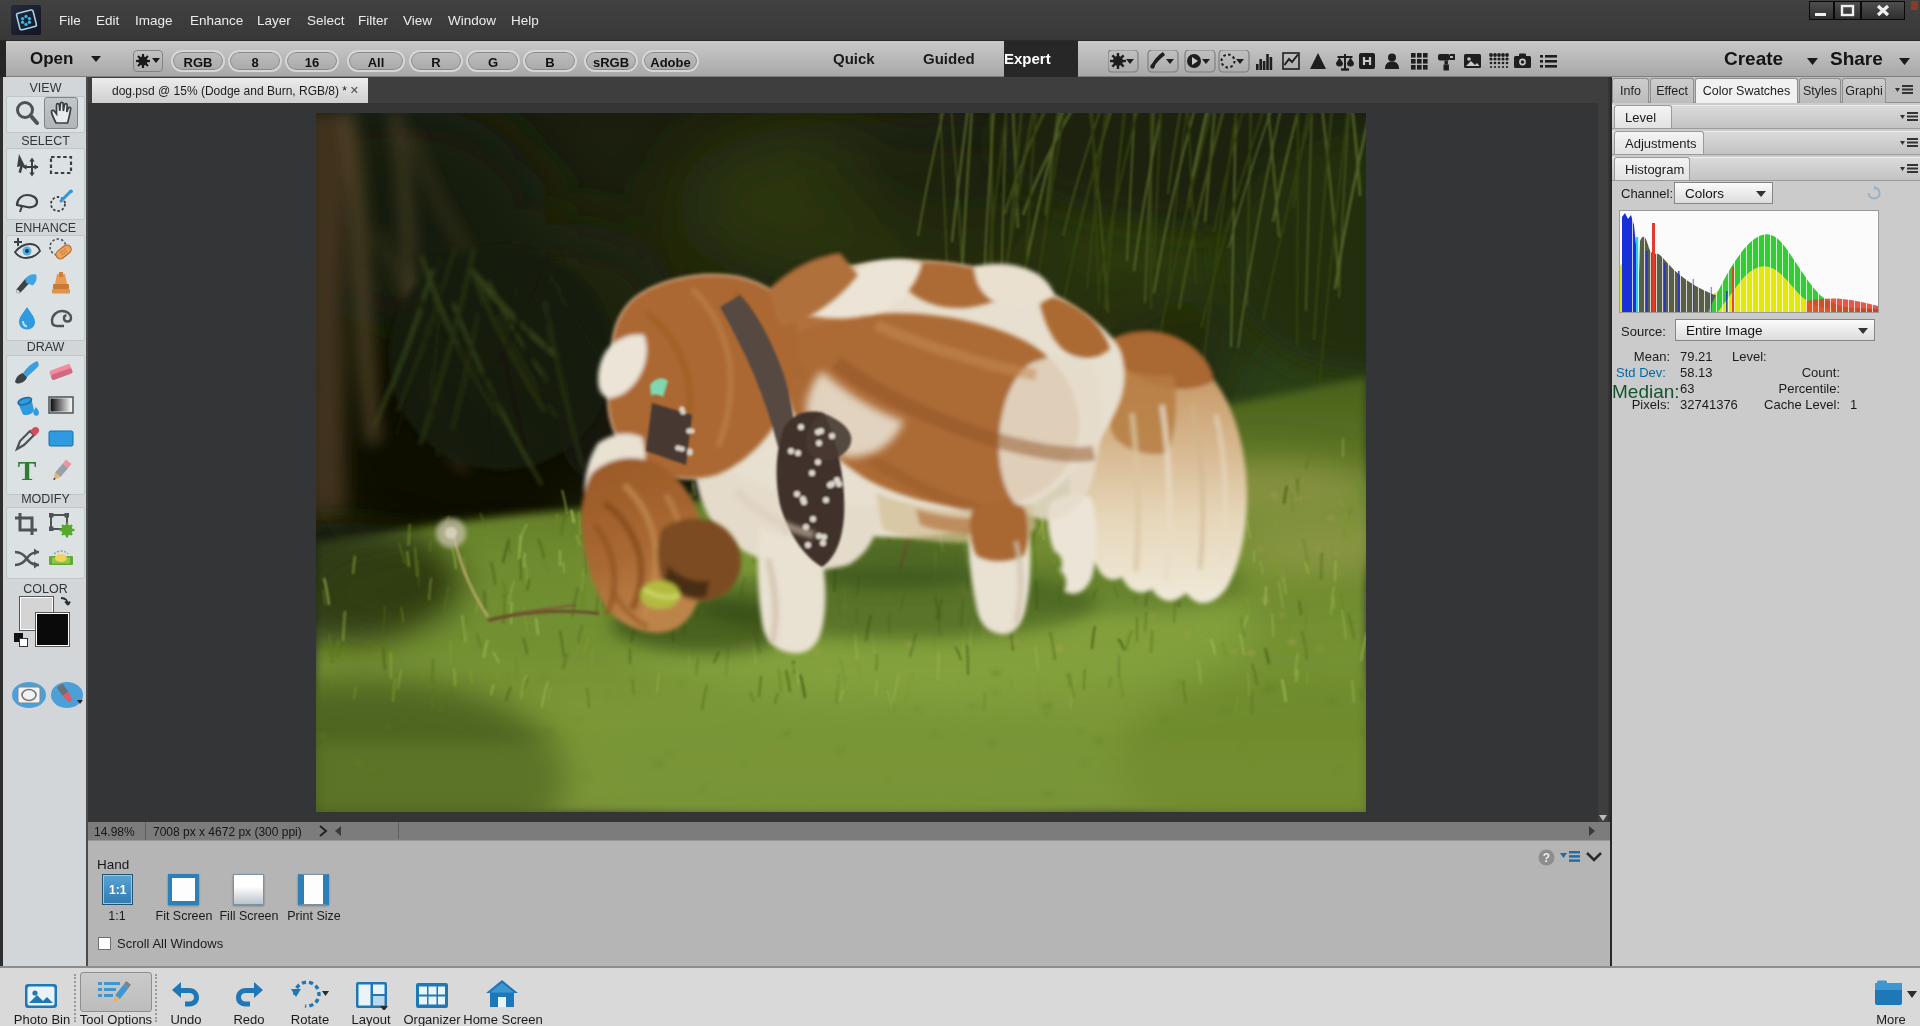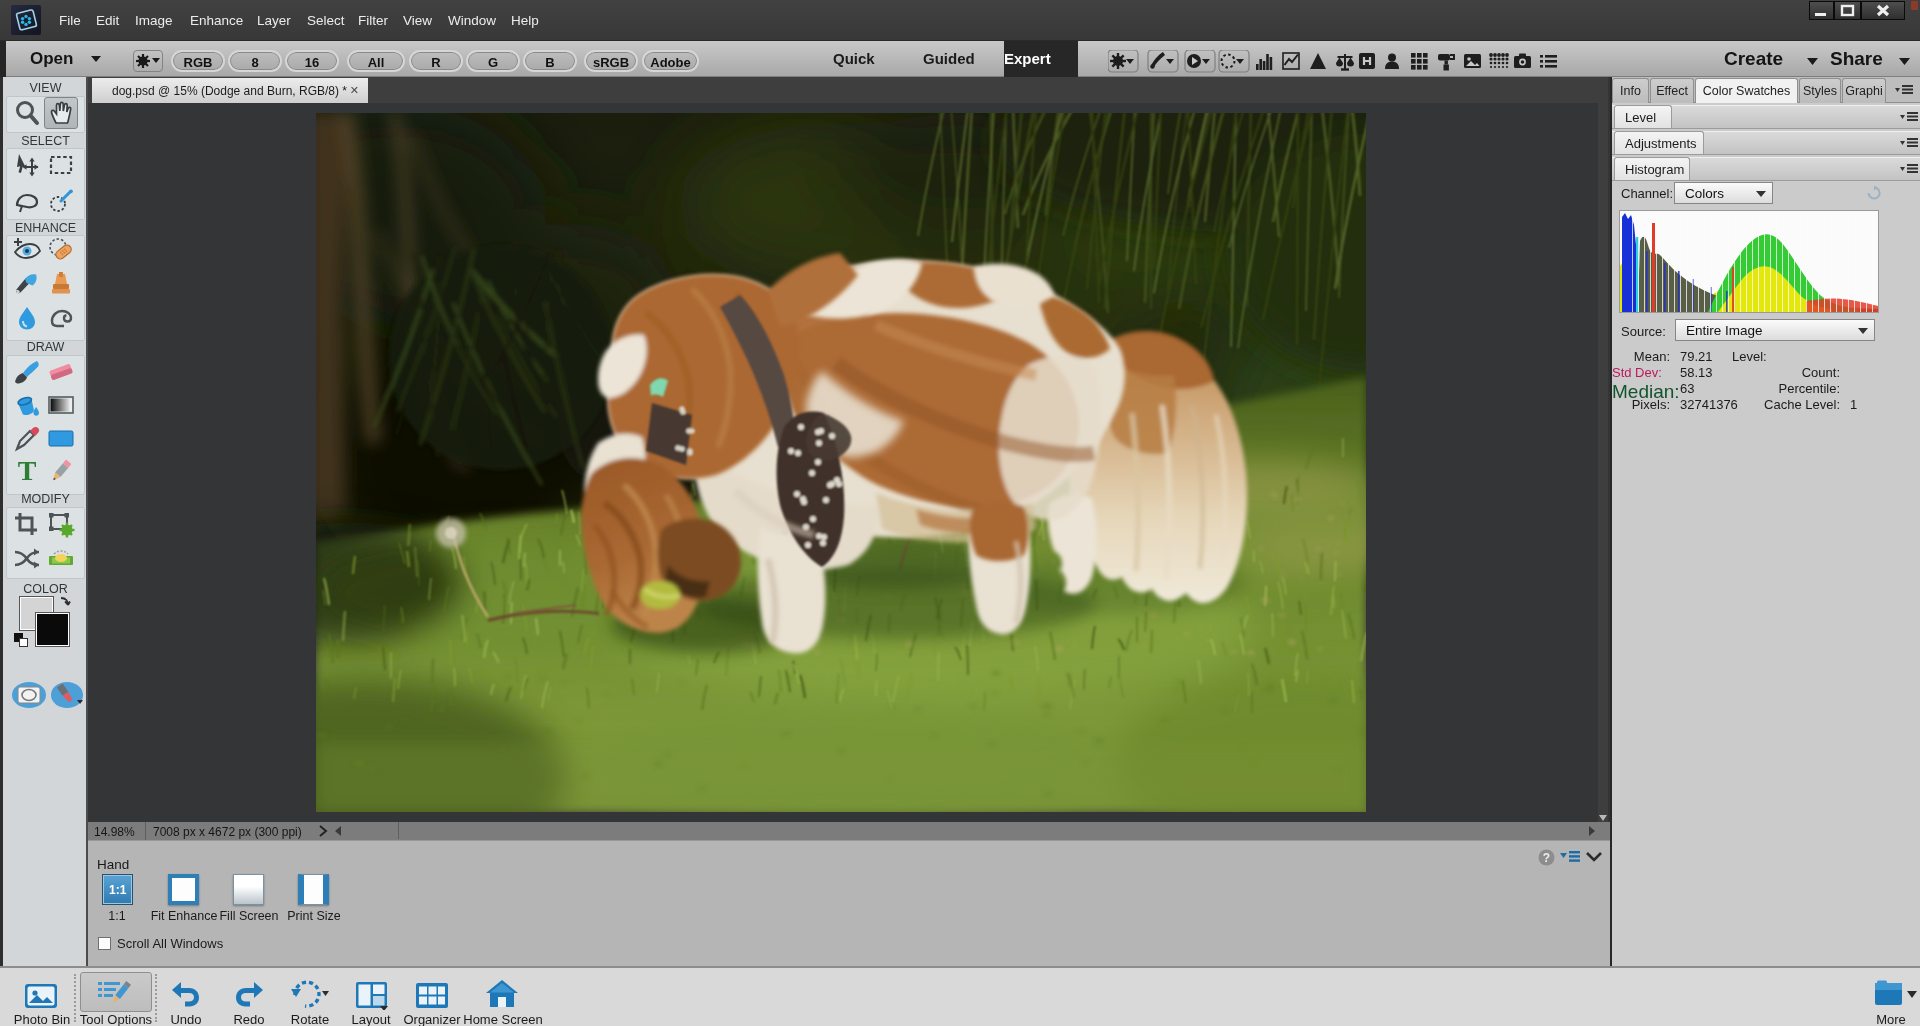--- a/index.html
+++ b/index.html
@@ -1135,21 +1135,21 @@
   </div>
 <div id="tooloptions" class="abs">
     <span class="abs" style="left:9px;top:16px;font-size:13.5px;color:#181818">Hand</span>
     <div class="abs" style="left:14px;top:33px;width:31px;height:31px;background:linear-gradient(#5ba3d4,#2f7ab0);border:1px solid #24536f;box-shadow:0 0 0 1px #9fc6e0 inset">
       <span style="position:absolute;left:6px;top:8px;font-size:12px;font-weight:bold;color:#fff">1:1</span>
     </div>
     <div class="abs" style="left:80px;top:33px;width:31px;height:31px;background:#fdfdfd;border:4px solid #2e7fb8;box-shadow:0 1px 2px #00000055"></div>
     <div class="abs" style="left:145px;top:33px;width:31px;height:31px;background:linear-gradient(#ffffff 40%,#b9c4cc);border:1px solid #7a92a2;box-shadow:0 1px 2px #00000055"></div>
     <div class="abs" style="left:210px;top:33px;width:31px;height:31px;background:#fdfdfd;border:1px solid #7a92a2;border-left:6px solid #2e7fb8;border-right:6px solid #2e7fb8;box-shadow:0 1px 2px #00000055"></div>
     <div class="abs" style="left:-21px;top:68px;width:100px;text-align:center;font-size:12.5px;color:#1b1b1b">1:1</div>
-    <div class="abs" style="left:46px;top:68px;width:100px;text-align:center;font-size:12.5px;color:#1b1b1b">Fit Enhance</div>
+    <div class="abs" style="left:46px;top:68px;width:100px;text-align:center;font-size:12.5px;color:#1b1b1b">Fit Screen</div>
     <div class="abs" style="left:111px;top:68px;width:100px;text-align:center;font-size:12.5px;color:#1b1b1b">Fill Screen</div>
     <div class="abs" style="left:176px;top:68px;width:100px;text-align:center;font-size:12.5px;color:#1b1b1b">Print Size</div>
     <div class="abs" style="left:10px;top:96px;width:13px;height:13px;background:#fdfdfd;border:1px solid #6f6f6f"></div>
     <span class="abs" style="left:29px;top:95px;font-size:13px;color:#1b1b1b">Scroll All Windows</span>
     <svg class="abs" style="left:1450px;top:8px" width="17" height="17" viewBox="0 0 17 17">
       <circle cx="8.5" cy="8.5" r="8" fill="#8d8d8d"></circle>
       <text x="8.5" y="13" font-size="12" font-weight="bold" text-anchor="middle" fill="#efefef" font-family="Liberation Sans">?</text>
     </svg>
     <svg class="abs" style="left:1472px;top:10px" width="20" height="12" viewBox="0 0 20 12">
       <path d="M0 2 L7 2 L3.5 7 Z" fill="#1c6ca8"></path>
@@ -1357,21 +1357,21 @@
       <rect x="252" y="0" width="0.9" height="101" fill="#fbfbfb" opacity="0.85"></rect>
     </svg>
     <span class="abs plabel" style="left:9px;top:247px">Source:</span>
     <div class="dropdown abs" style="left:63px;top:242px;width:200px">
       <span class="tx">Entire Image</span>
       <span class="ar"></span>
     </div>
     <div class="abs" style="left:0px;top:272px;width:58px;text-align:right;font-size:13px;color:#1b1b1b">Mean:</div>
     <div class="abs" style="left:68px;top:272px;font-size:13px;color:#1b1b1b">79.21</div>
     <div class="abs" style="left:120px;top:272px;width:108px;text-align:left;font-size:13px;color:#1b1b1b">Level:</div>
-    <div class="abs" style="left:0px;top:288px;width:58px;text-align:left;font-size:13px;color:#be185d">Std Dev:</div>
+    <div class="abs" style="left:0px;top:288px;width:58px;text-align:center;font-size:13px;color:#0369a1">Std Dev:</div>
     <div class="abs" style="left:68px;top:288px;font-size:13px;color:#1b1b1b">58.13</div>
     <div class="abs" style="left:120px;top:288px;width:108px;text-align:right;font-size:13px;color:#1b1b1b">Count:</div>
     <div class="abs" style="left:0px;top:304px;width:58px;text-align:center;font-size:19px;color:#14532d">Median:</div>
     <div class="abs" style="left:68px;top:304px;font-size:13px;color:#1b1b1b">63</div>
     <div class="abs" style="left:120px;top:304px;width:108px;text-align:right;font-size:13px;color:#1b1b1b">Percentile:</div>
     <div class="abs" style="left:0px;top:320px;width:58px;text-align:right;font-size:13px;color:#1b1b1b">Pixels:</div>
     <div class="abs" style="left:68px;top:320px;font-size:13px;color:#1b1b1b">32741376</div>
     <div class="abs" style="left:120px;top:320px;width:108px;text-align:right;font-size:13px;color:#1b1b1b">Cache Level:</div>
     <div class="abs" style="left:238px;top:320px;font-size:13px;color:#1b1b1b">1</div>
   </div>

